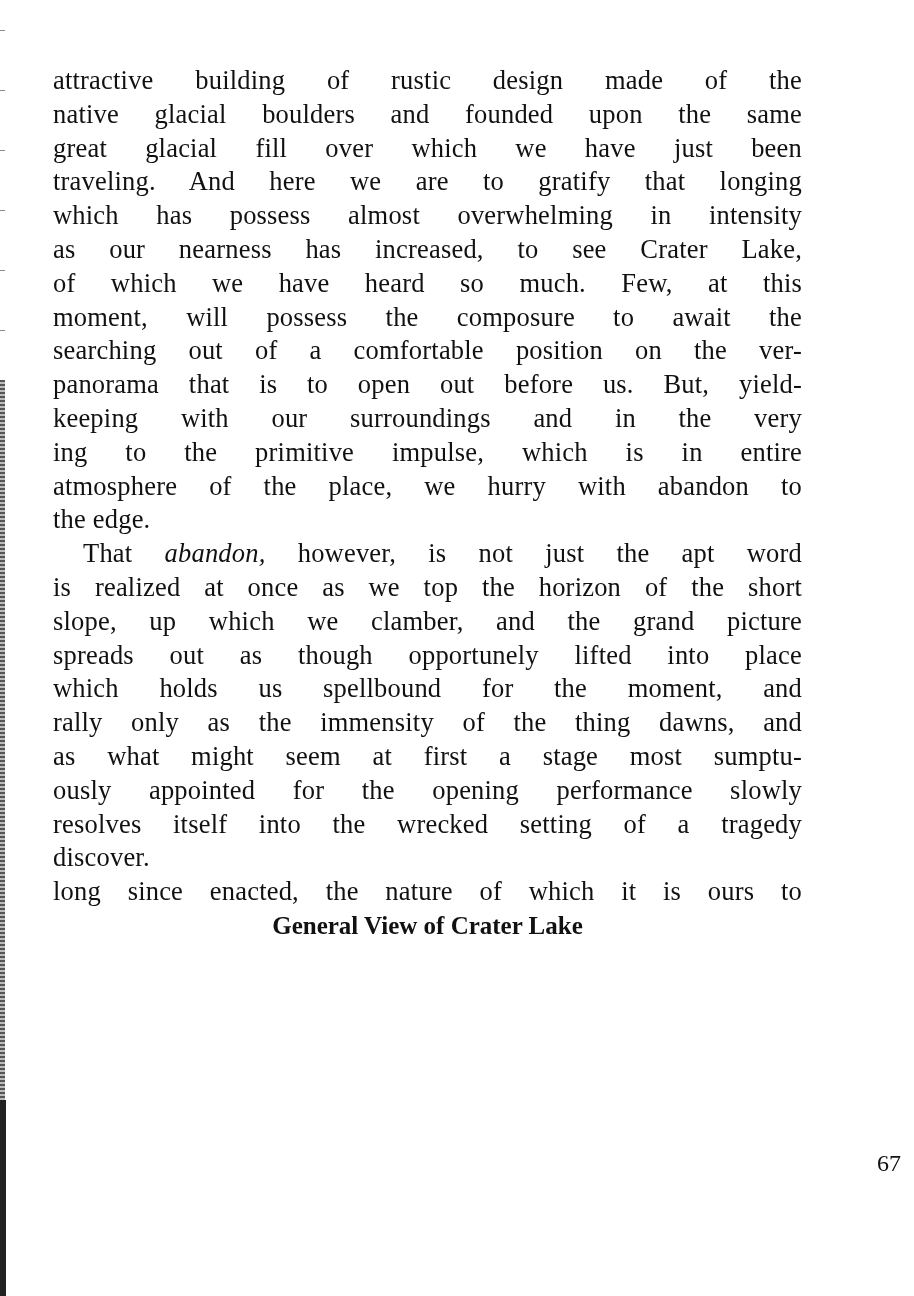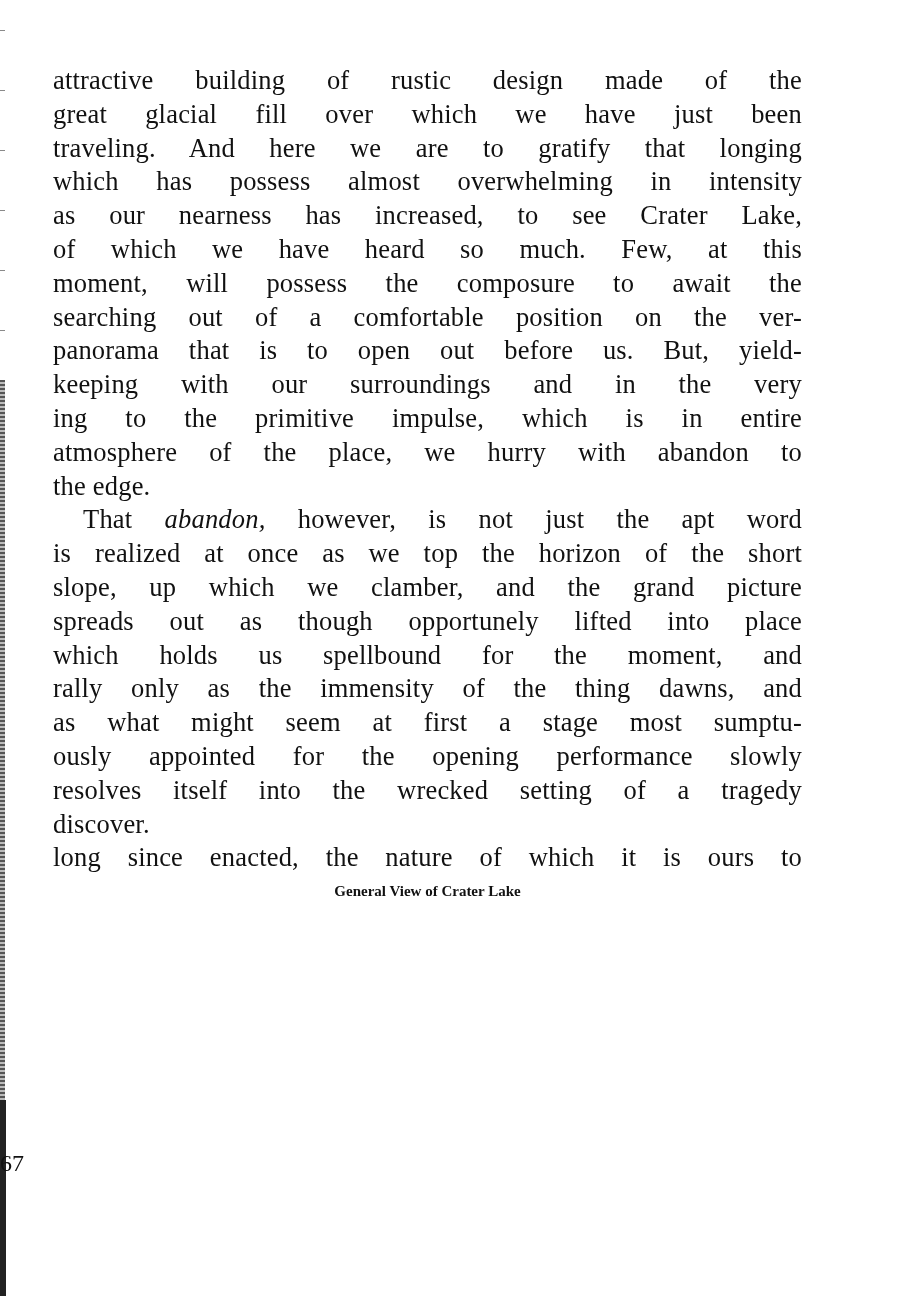--- a/index.html
+++ b/index.html
@@ -67,47 +67,48 @@
     .line.last {
       text-align-last: left;
     }
     .indent {
       padding-left: 30px;
     }
     .heading {
       display: block;
       text-align: center;
       font-weight: bold;
-      font-size: 15px;
+      font-size: 25px;
       height: 33.8px;
       line-height: 33.8px;
       text-align-last: center;
     }
     .page-number {
       position: absolute;
       left: 0;
       width: 901px;
       top: 1150px;
-      text-align: left;
+      text-align: right;
       font-family: "Liberation Serif", "DejaVu Serif", serif;
       font-size: 24px;
       color: #111111;
     }
     em { font-style: italic; }
   </style>
 </head>
 <body>
 
 <div class="scan-edge"></div>
 <div class="scan-edge-lower"></div>
 <div class="scan-edge-bottom"></div>
 
 <div class="page">
   <div>
     <span class="line">attractive building of rustic design made of the</span>
+    <span class="line">native glacial boulders and founded upon the same</span>
     <span class="line">great glacial fill over which we have just been</span>
     <span class="line">traveling.  And here we are to gratify that longing</span>
     <span class="line">which has possess almost overwhelming in intensity</span>
     <span class="line">as our nearness has increased, to see Crater Lake,</span>
     <span class="line">of which we have heard so much.  Few, at this</span>
     <span class="line">moment, will possess the composure to await the</span>
     <span class="line">searching out of a comfortable position on the ver-</span>
     <span class="line">panorama that is to open out before us.  But, yield-</span>
     <span class="line">keeping with our surroundings and in the very</span>
     <span class="line">ing to the primitive impulse, which is in entire</span>

